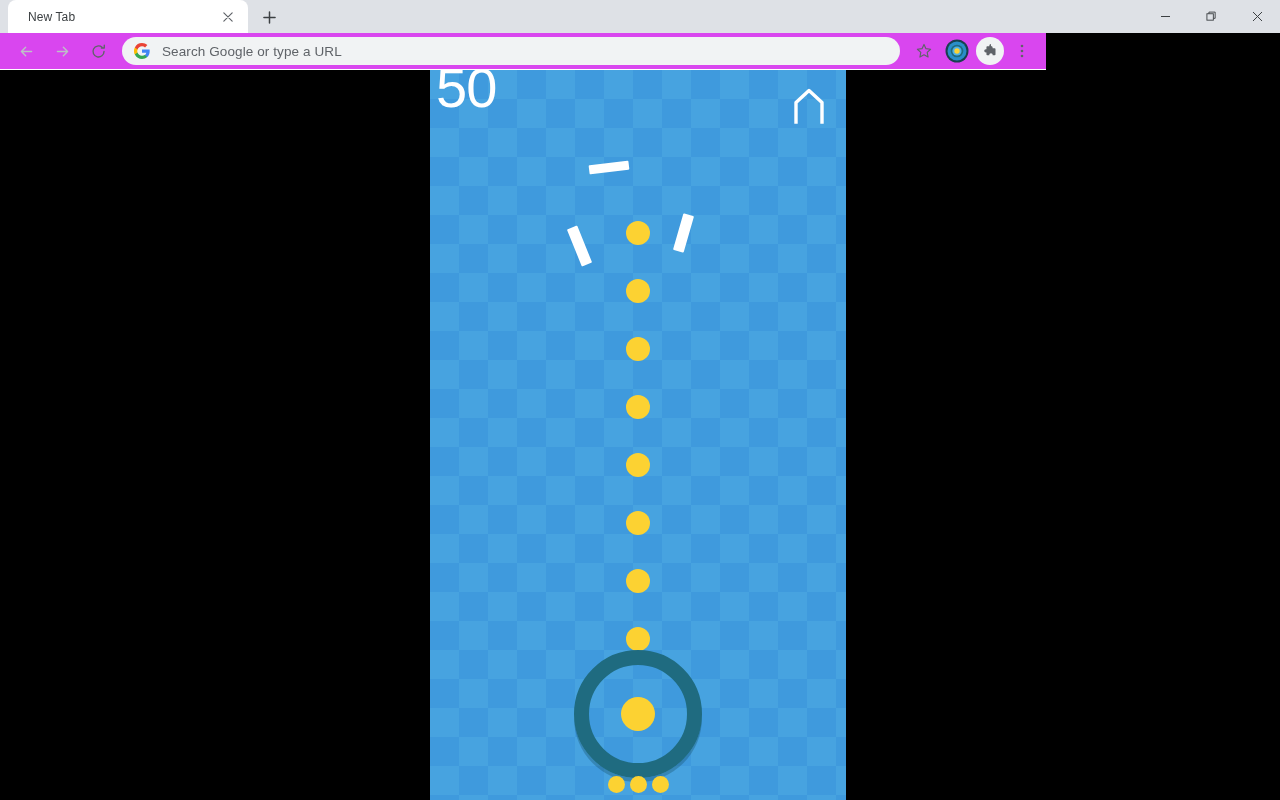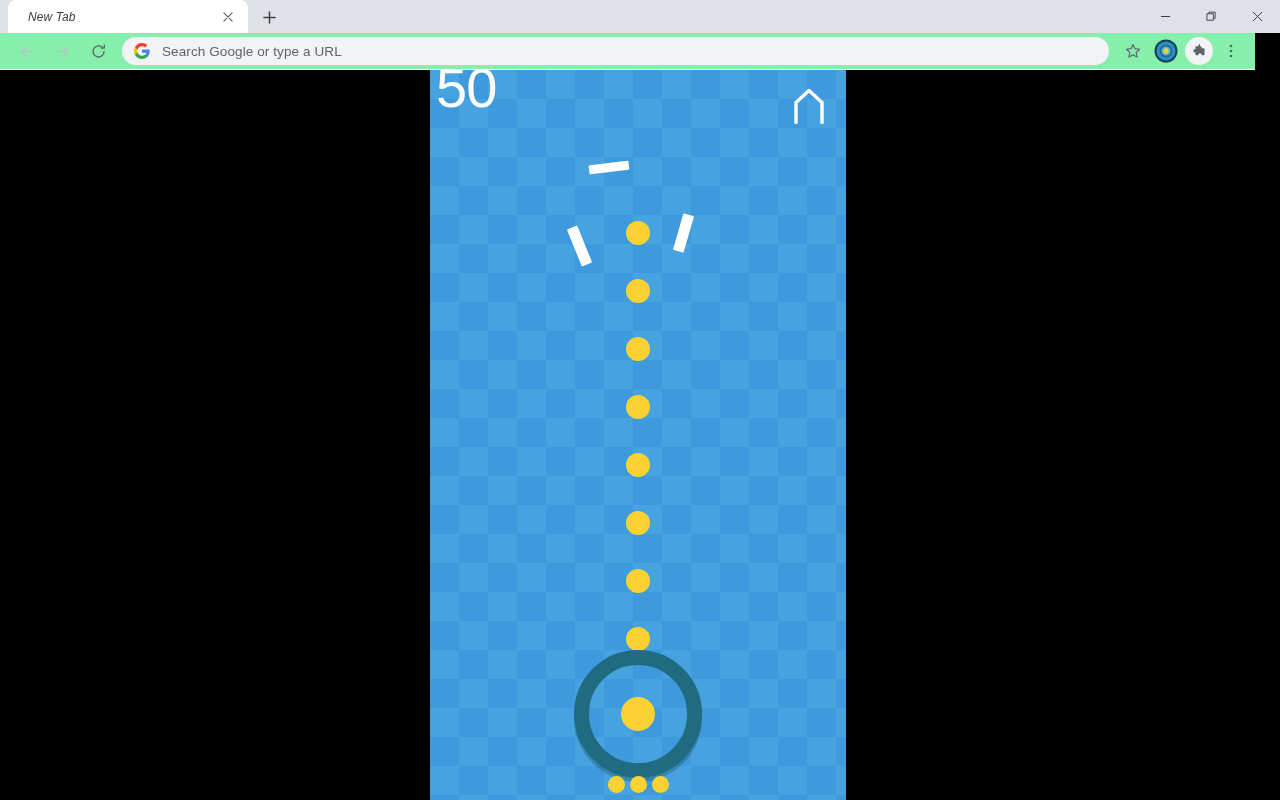--- a/index.html
+++ b/index.html
@@ -26,21 +26,20 @@
     border-radius: 8px 8px 0 0;
     display: flex; align-items: center;
     padding: 0 10px 0 20px;
     margin-left: 8px;
   }
   .tab-title {
     flex: 1;
     font-size: 12px; color: #3c4043;
     white-space: nowrap; overflow: hidden; text-overflow: ellipsis;
     letter-spacing: .1px;
-    font-style: italic;
   }
   .tab-close {
     width: 20px; height: 20px;
     display: flex; align-items: center; justify-content: center;
     border-radius: 50%;
     color: #5f6368;
   }
   .tab-close svg { width: 10px; height: 10px; }
   .newtab-btn {
     width: 28px; height: 28px;
@@ -57,22 +56,22 @@
   }
   .wc {
     width: 46px; height: 32px;
     display: flex; align-items: center; justify-content: center;
     color: #3c4043;
   }
   .wc svg { width: 11px; height: 11px; }
 
   .toolbar {
     position: absolute; top: 33px; left: 0;
-    width: 1255px; height: 37px;
-    background: #86efac;
+    width: 1046px; height: 37px;
+    background: #d946ef;
     display: flex; align-items: center;
     padding: 0 8px;
     border-bottom: 1px solid #fff;
   }
   .navbtn {
     width: 30px; height: 30px; margin: 0 3px;
     display: flex; align-items: center; justify-content: center;
     border-radius: 50%;
   }
   .navbtn svg { width: 17px; height: 17px; }

